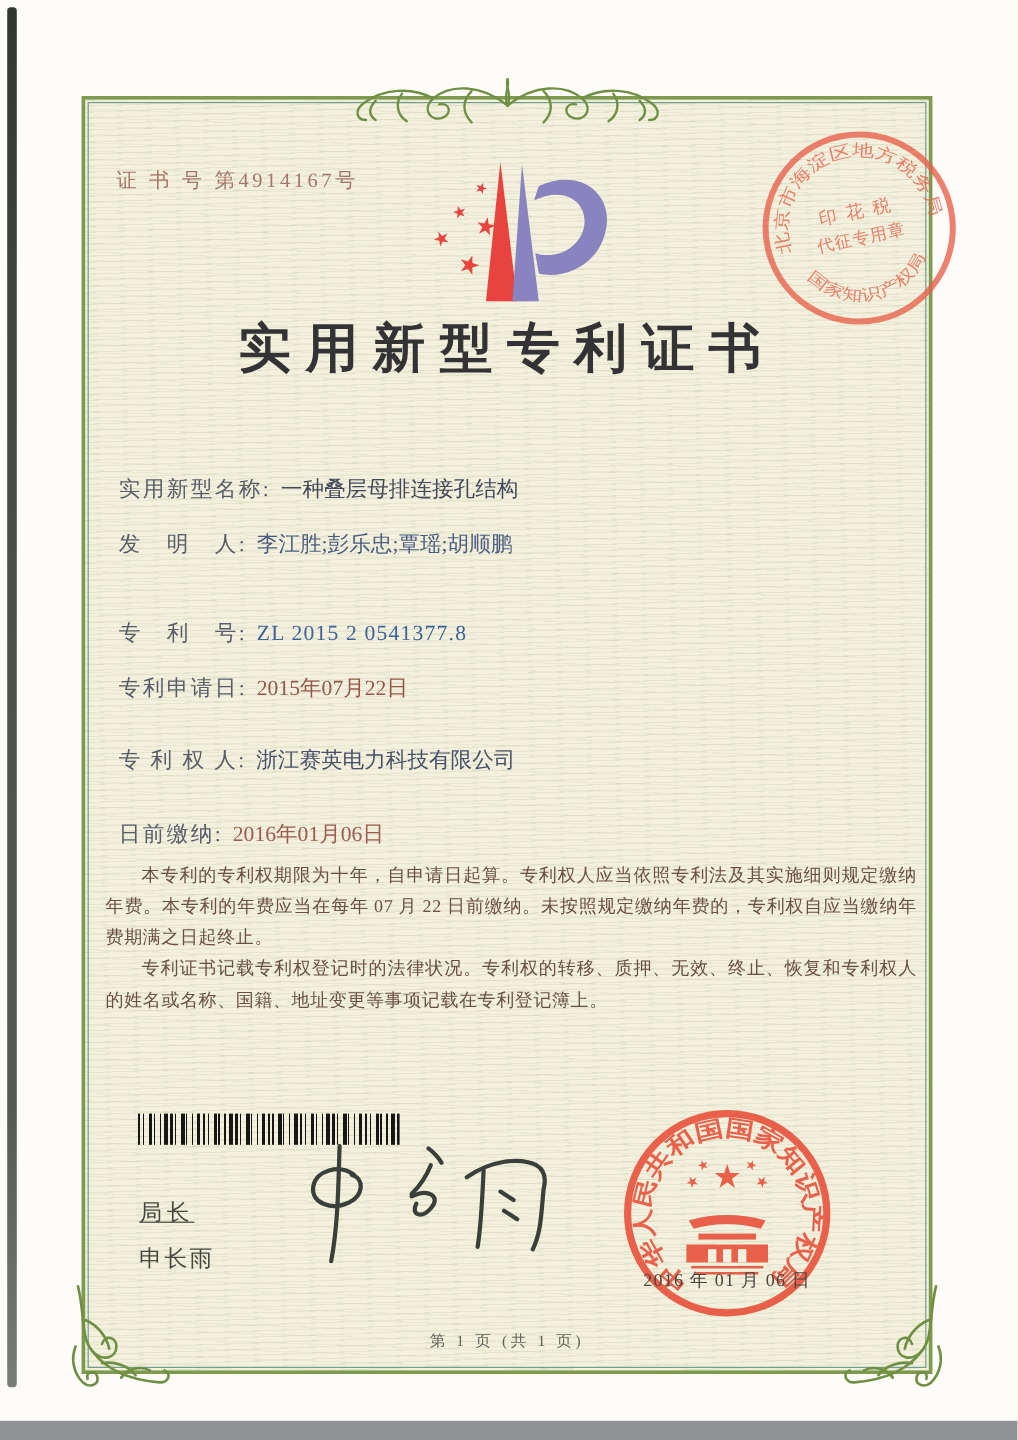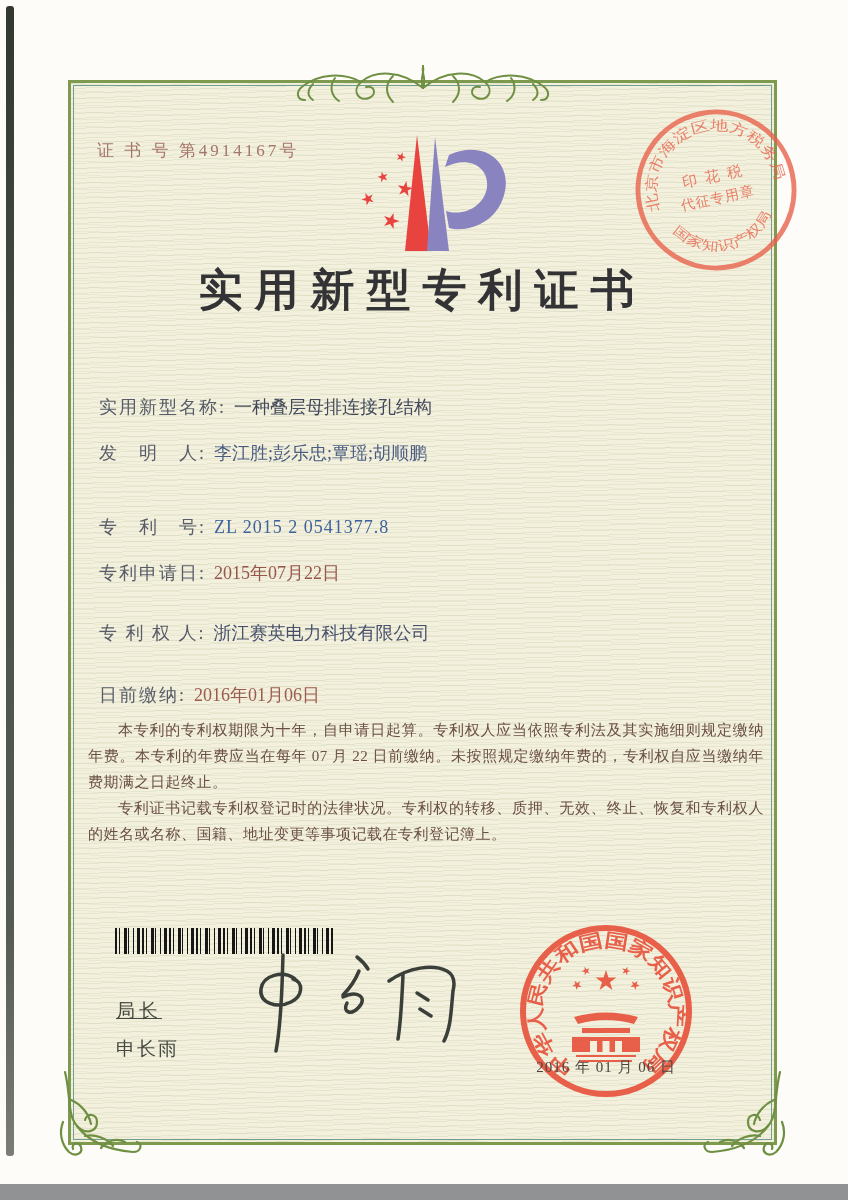--- a/index.html
+++ b/index.html
@@ -245,14 +245,15 @@
           </text>
           <text font-size="13" fill="#e8604a">
             <textPath href="#tax-bottom-arc" startOffset="2" textLength="118" lengthAdjust="spacingAndGlyphs">国家知识产权局</textPath>
           </text>
           <text x="85" y="76" text-anchor="middle" font-size="15" fill="#e8604a" letter-spacing="2">印 花 税</text>
           <text x="85" y="98" text-anchor="middle" font-size="14" fill="#e8604a" letter-spacing="1">代征专用章</text>
         </g>
       </svg>
     </div>
 
+    <div class="footer">第 1 页 (共 1 页)</div>
   </div>
 </div>
 
 </body></html>

